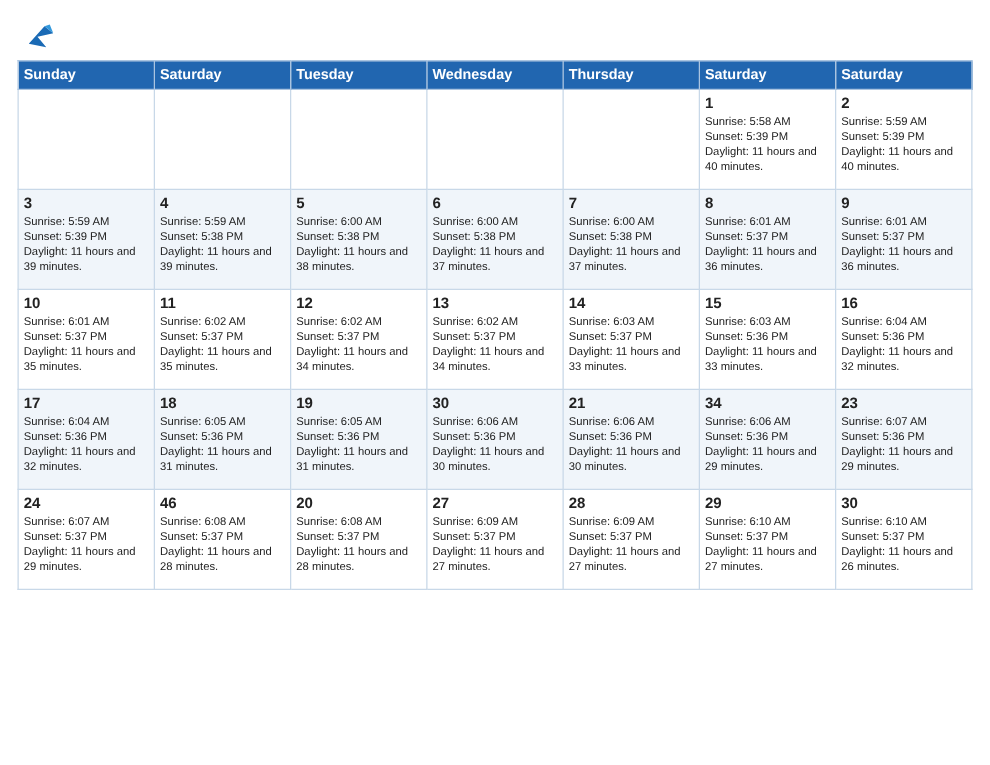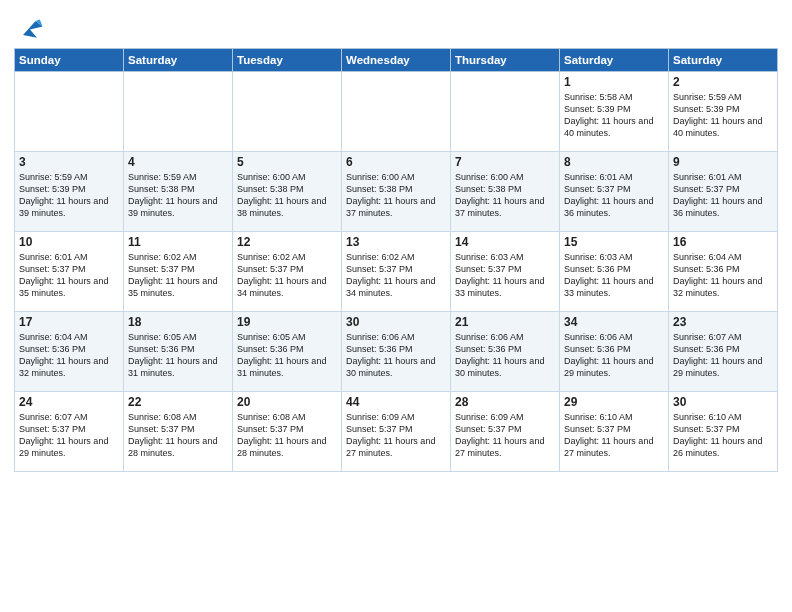--- a/index.html
+++ b/index.html
@@ -235,29 +235,29 @@
             <span class="day-num">23</span>
             <div class="day-info">Sunrise: 6:07 AM<br>Sunset: 5:36 PM<br>Daylight: 11 hours and 29 minutes.</div>
           </td>
         </tr>
         <tr>
           <td>
             <span class="day-num">24</span>
             <div class="day-info">Sunrise: 6:07 AM<br>Sunset: 5:37 PM<br>Daylight: 11 hours and 29 minutes.</div>
           </td>
           <td>
-            <span class="day-num">22</span>
+            <span class="day-num">46</span>
             <div class="day-info">Sunrise: 6:08 AM<br>Sunset: 5:37 PM<br>Daylight: 11 hours and 28 minutes.</div>
           </td>
           <td>
             <span class="day-num">20</span>
             <div class="day-info">Sunrise: 6:08 AM<br>Sunset: 5:37 PM<br>Daylight: 11 hours and 28 minutes.</div>
           </td>
           <td>
-            <span class="day-num">44</span>
+            <span class="day-num">27</span>
             <div class="day-info">Sunrise: 6:09 AM<br>Sunset: 5:37 PM<br>Daylight: 11 hours and 27 minutes.</div>
           </td>
           <td>
             <span class="day-num">28</span>
             <div class="day-info">Sunrise: 6:09 AM<br>Sunset: 5:37 PM<br>Daylight: 11 hours and 27 minutes.</div>
           </td>
           <td>
             <span class="day-num">29</span>
             <div class="day-info">Sunrise: 6:10 AM<br>Sunset: 5:37 PM<br>Daylight: 11 hours and 27 minutes.</div>
           </td>

